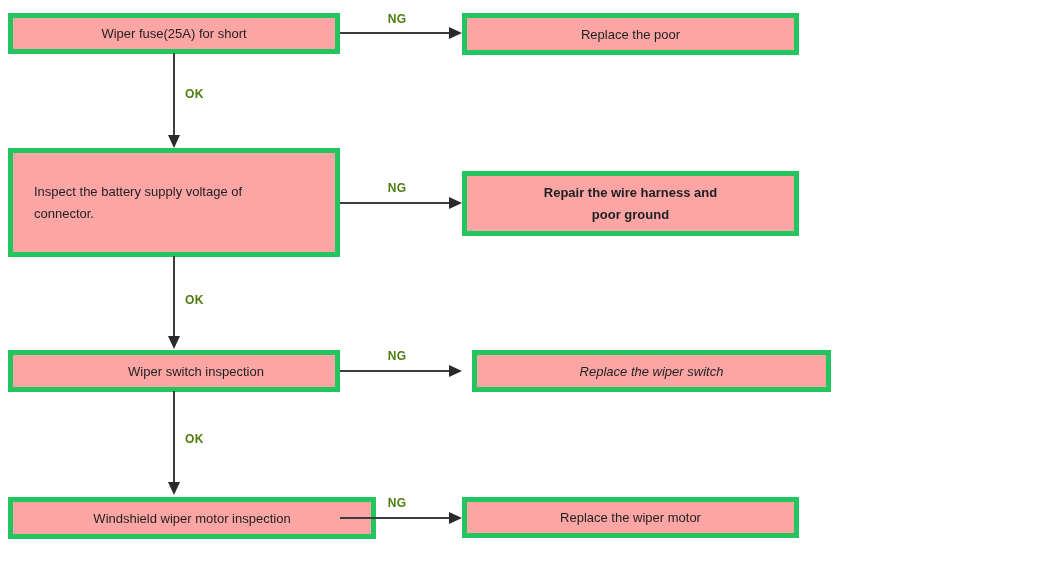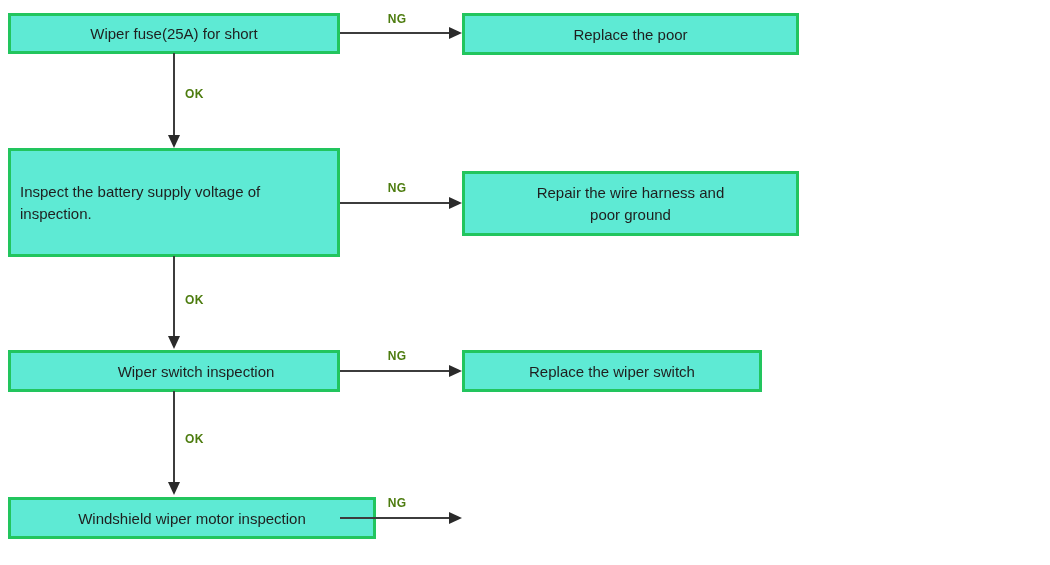--- a/index.html
+++ b/index.html
@@ -10,52 +10,53 @@
   }
   .canvas {
     position: relative;
     width: 1050px;
     height: 565px;
     background: #ffffff;
     overflow: hidden;
   }
   .box {
     position: absolute;
-    border: 3px solid #22c55e;
-    background: #5eead4;
-    font-size: 15px;
+    border: 5px solid #22c55e;
+    background: #fca5a5;
+    font-size: 13px;
     line-height: 21px;
     color: #1f1f1f;
     display: flex;
     align-items: center;
     justify-content: center;
     text-align: center;
   }
   .box.multiline-left {
     flex-direction: column;
     align-items: flex-start;
     justify-content: center;
     text-align: left;
-    padding: 8px 9px;
+    padding: 8px 21px;
     line-height: 22px;
   }
   .box.multiline-center {
     flex-direction: column;
     align-items: center;
     line-height: 22px;
+    font-weight: bold;
   }
   
   .b-l1 { left: 8px;   top: 13px;  width: 332px; height: 41px; }
   .b-l2 { left: 8px;   top: 148px; width: 332px; height: 109px; }
   .b-l3 { left: 8px;   top: 350px; width: 332px; height: 42px; padding-left: 44px; }
   .b-l4 { left: 8px;   top: 497px; width: 368px; height: 42px; }
   
   .b-r1 { left: 462px; top: 13px;  width: 337px; height: 42px; }
   .b-r2 { left: 462px; top: 171px; width: 337px; height: 65px; }
-  .b-r3 { left: 462px; top: 350px; width: 300px; height: 42px; }
+  .b-r3 { left: 472px; top: 350px; width: 359px; height: 42px; font-style: italic; }
   .b-r4 { left: 462px; top: 497px; width: 337px; height: 41px; }
 
   
   .hline {
     position: absolute;
     left: 340px;
     width: 111px;
     height: 2px;
     background: #3c3c3c;
   }
@@ -133,21 +134,21 @@
   <div class="box b-r1">
     <span>Replace the poor</span>
   </div>
 
   <div class="vline v1"></div>
   <div class="arrow-down ad1"></div>
   <div class="lbl ok ok1">OK</div>
 
   <div class="box multiline-left b-l2">
     <div>Inspect the battery supply voltage of</div>
-    <div>inspection.</div>
+    <div>connector.</div>
   </div>
   <div class="hline h2"></div>
   <div class="arrow-right ar2"></div>
   <div class="lbl ng ng2">NG</div>
   <div class="box multiline-center b-r2">
     <div>Repair the wire harness and</div>
     <div>poor ground</div>
   </div>
 
   <div class="vline v2"></div>
@@ -167,14 +168,17 @@
   <div class="vline v3"></div>
   <div class="arrow-down ad3"></div>
   <div class="lbl ok ok3">OK</div>
 
   <div class="box b-l4">
     <span>Windshield wiper motor inspection</span>
   </div>
   <div class="hline h4"></div>
   <div class="arrow-right ar4"></div>
   <div class="lbl ng ng4">NG</div>
+  <div class="box b-r4">
+    <span>Replace the wiper motor</span>
+  </div>
 
 </div>
 
 </body></html>

